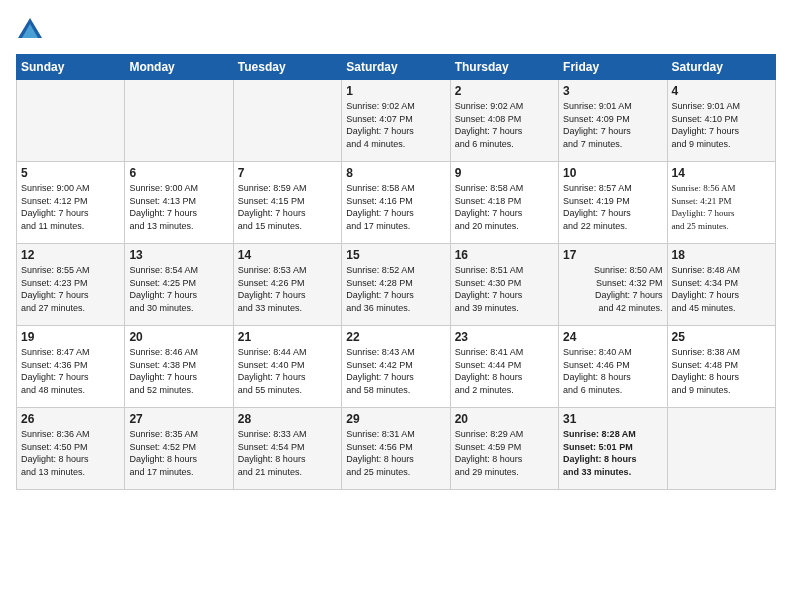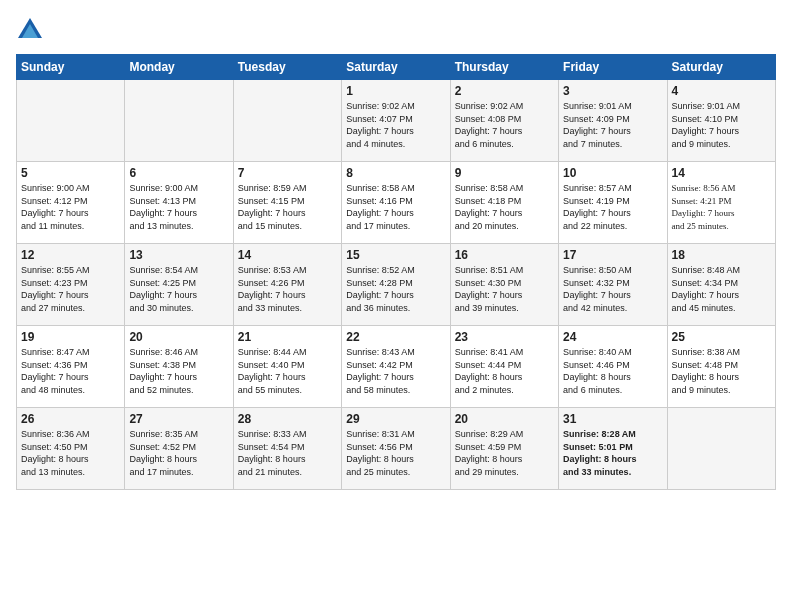--- a/index.html
+++ b/index.html
@@ -253,21 +253,21 @@
           </td>
           <td>
             <span class="day-num">16</span>
             <div class="day-info" style="white-space: pre-line;">Sunrise: 8:51 AM
 Sunset: 4:30 PM
 Daylight: 7 hours
 and 39 minutes.</div>
           </td>
           <td>
             <span class="day-num">17</span>
-            <div class="day-info" style="white-space: pre-line;">Sunrise: 8:50 AM
+            <div class="day-info" style="white-space: pre-line; text-align: right;">Sunrise: 8:50 AM
 Sunset: 4:32 PM
 Daylight: 7 hours
 and 42 minutes.</div>
           </td>
           <td>
             <span class="day-num">18</span>
             <div class="day-info" style="white-space: pre-line;">Sunrise: 8:48 AM
 Sunset: 4:34 PM
 Daylight: 7 hours
 and 45 minutes.</div>

